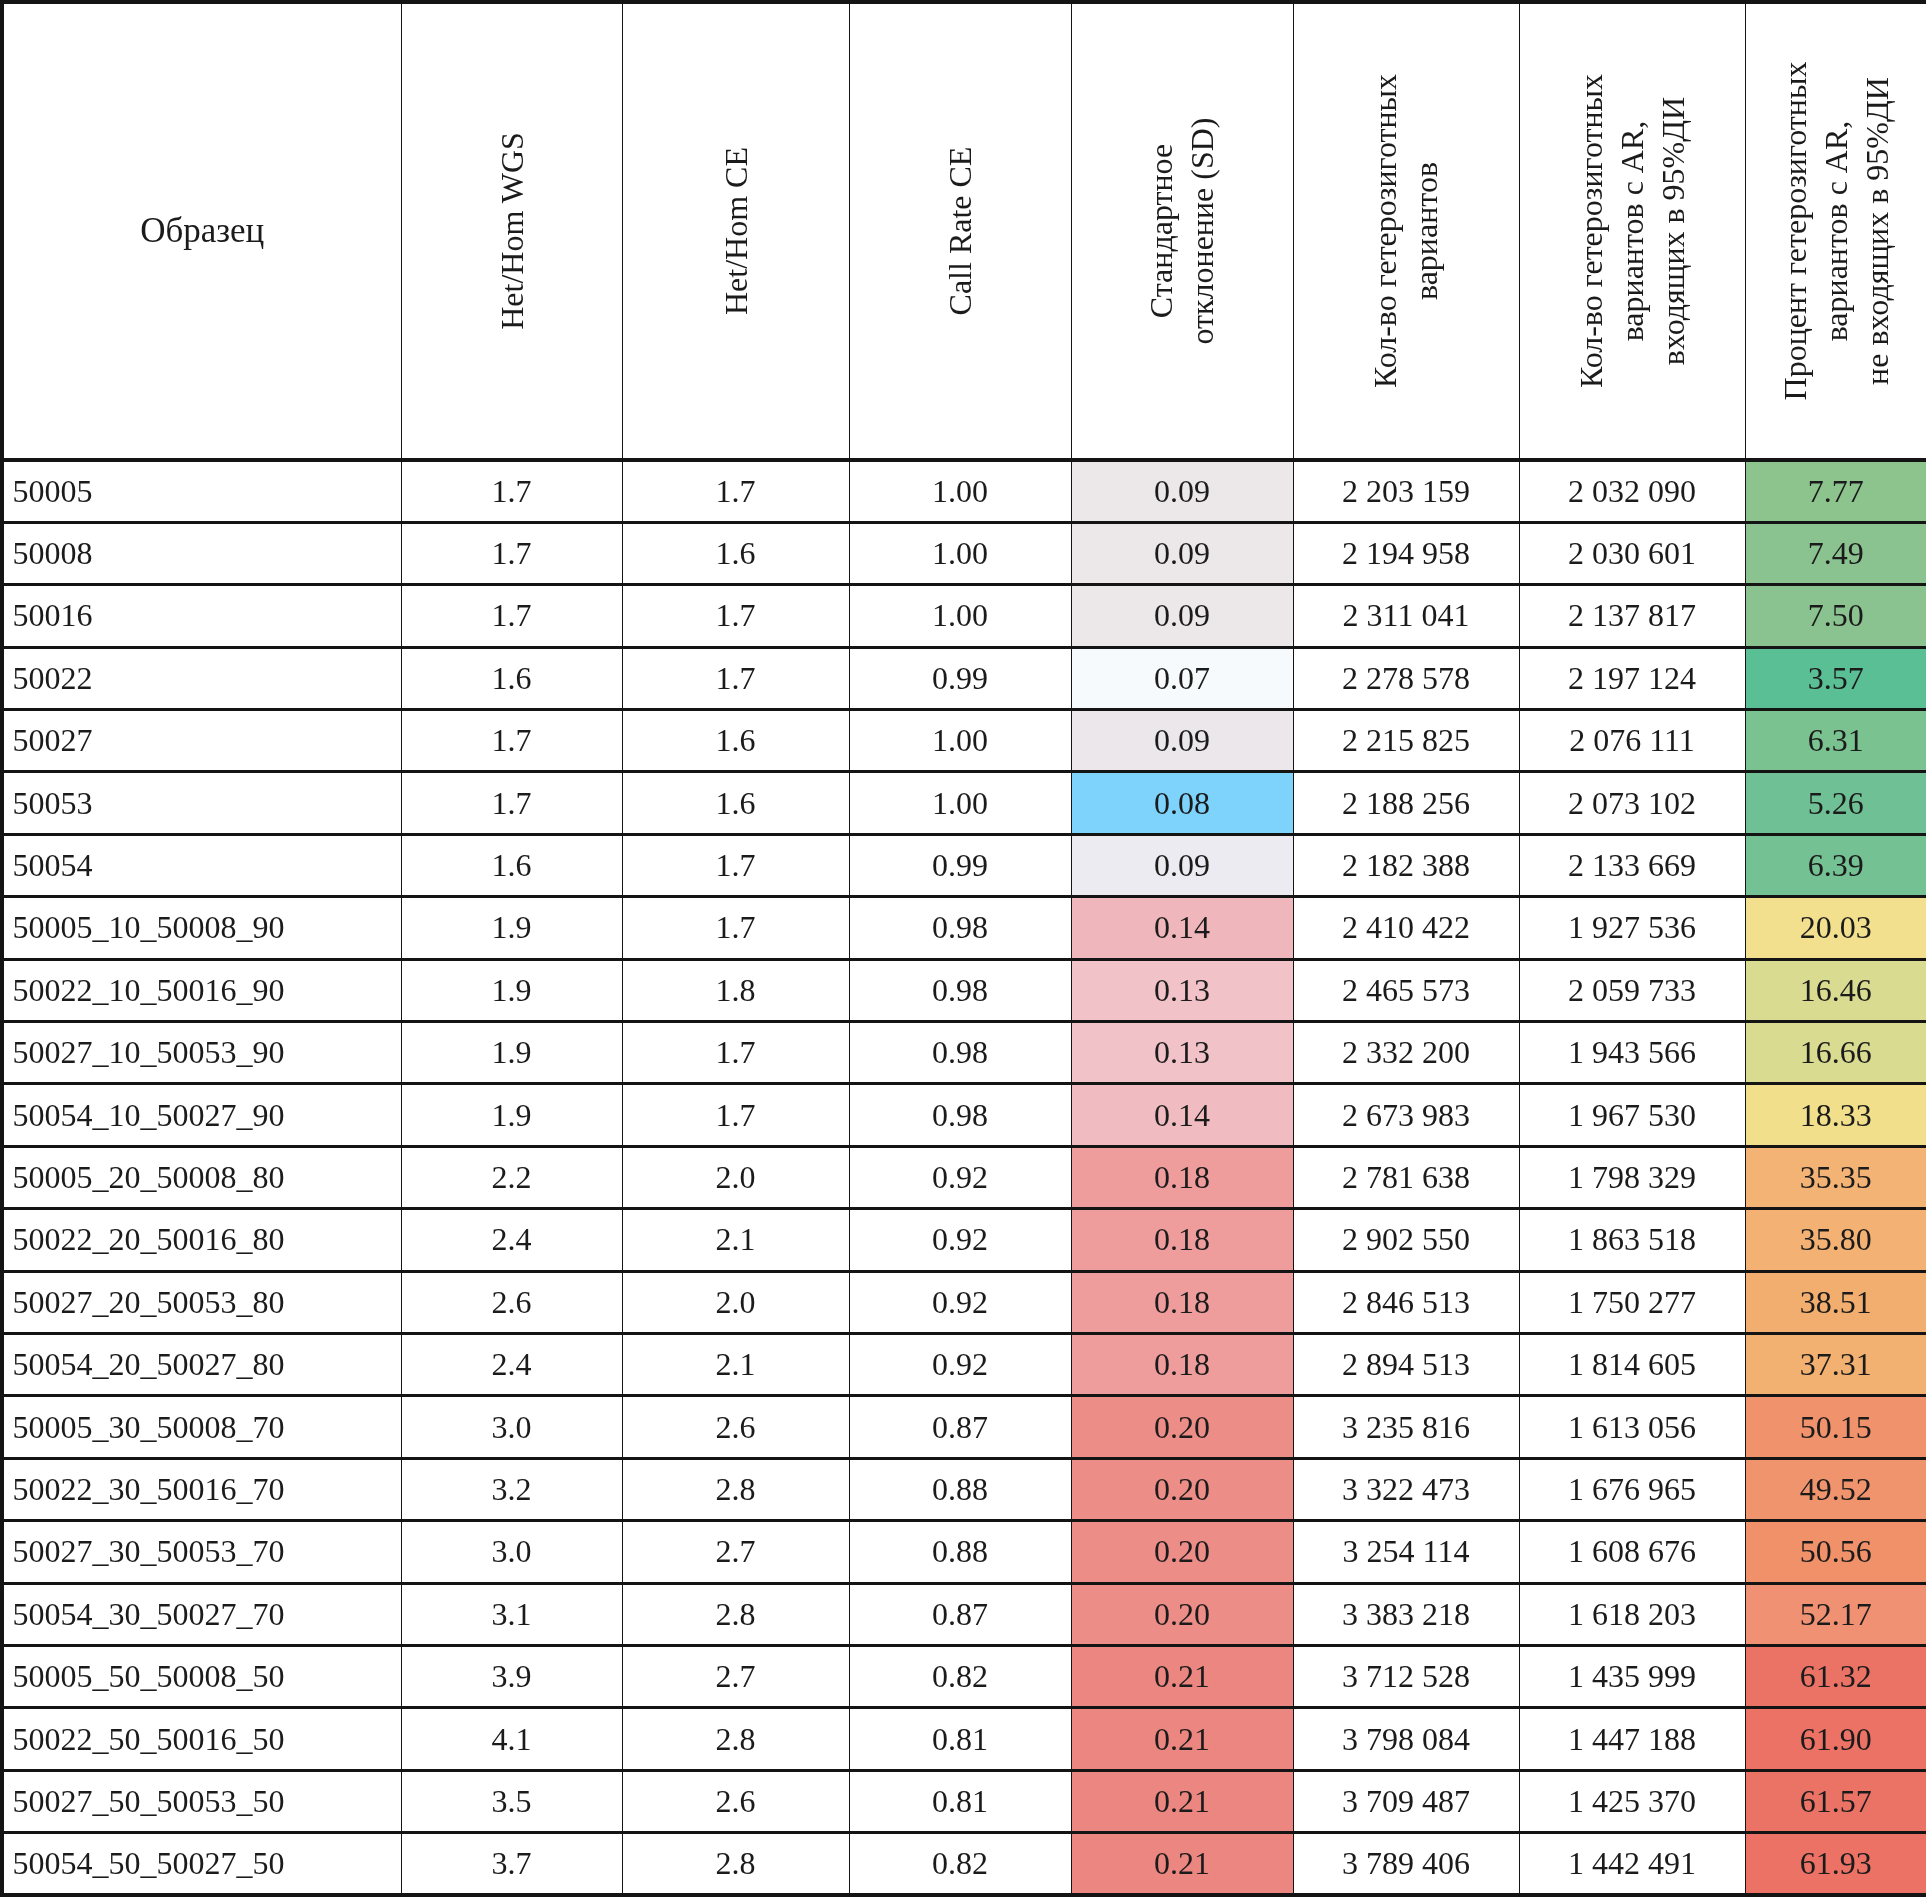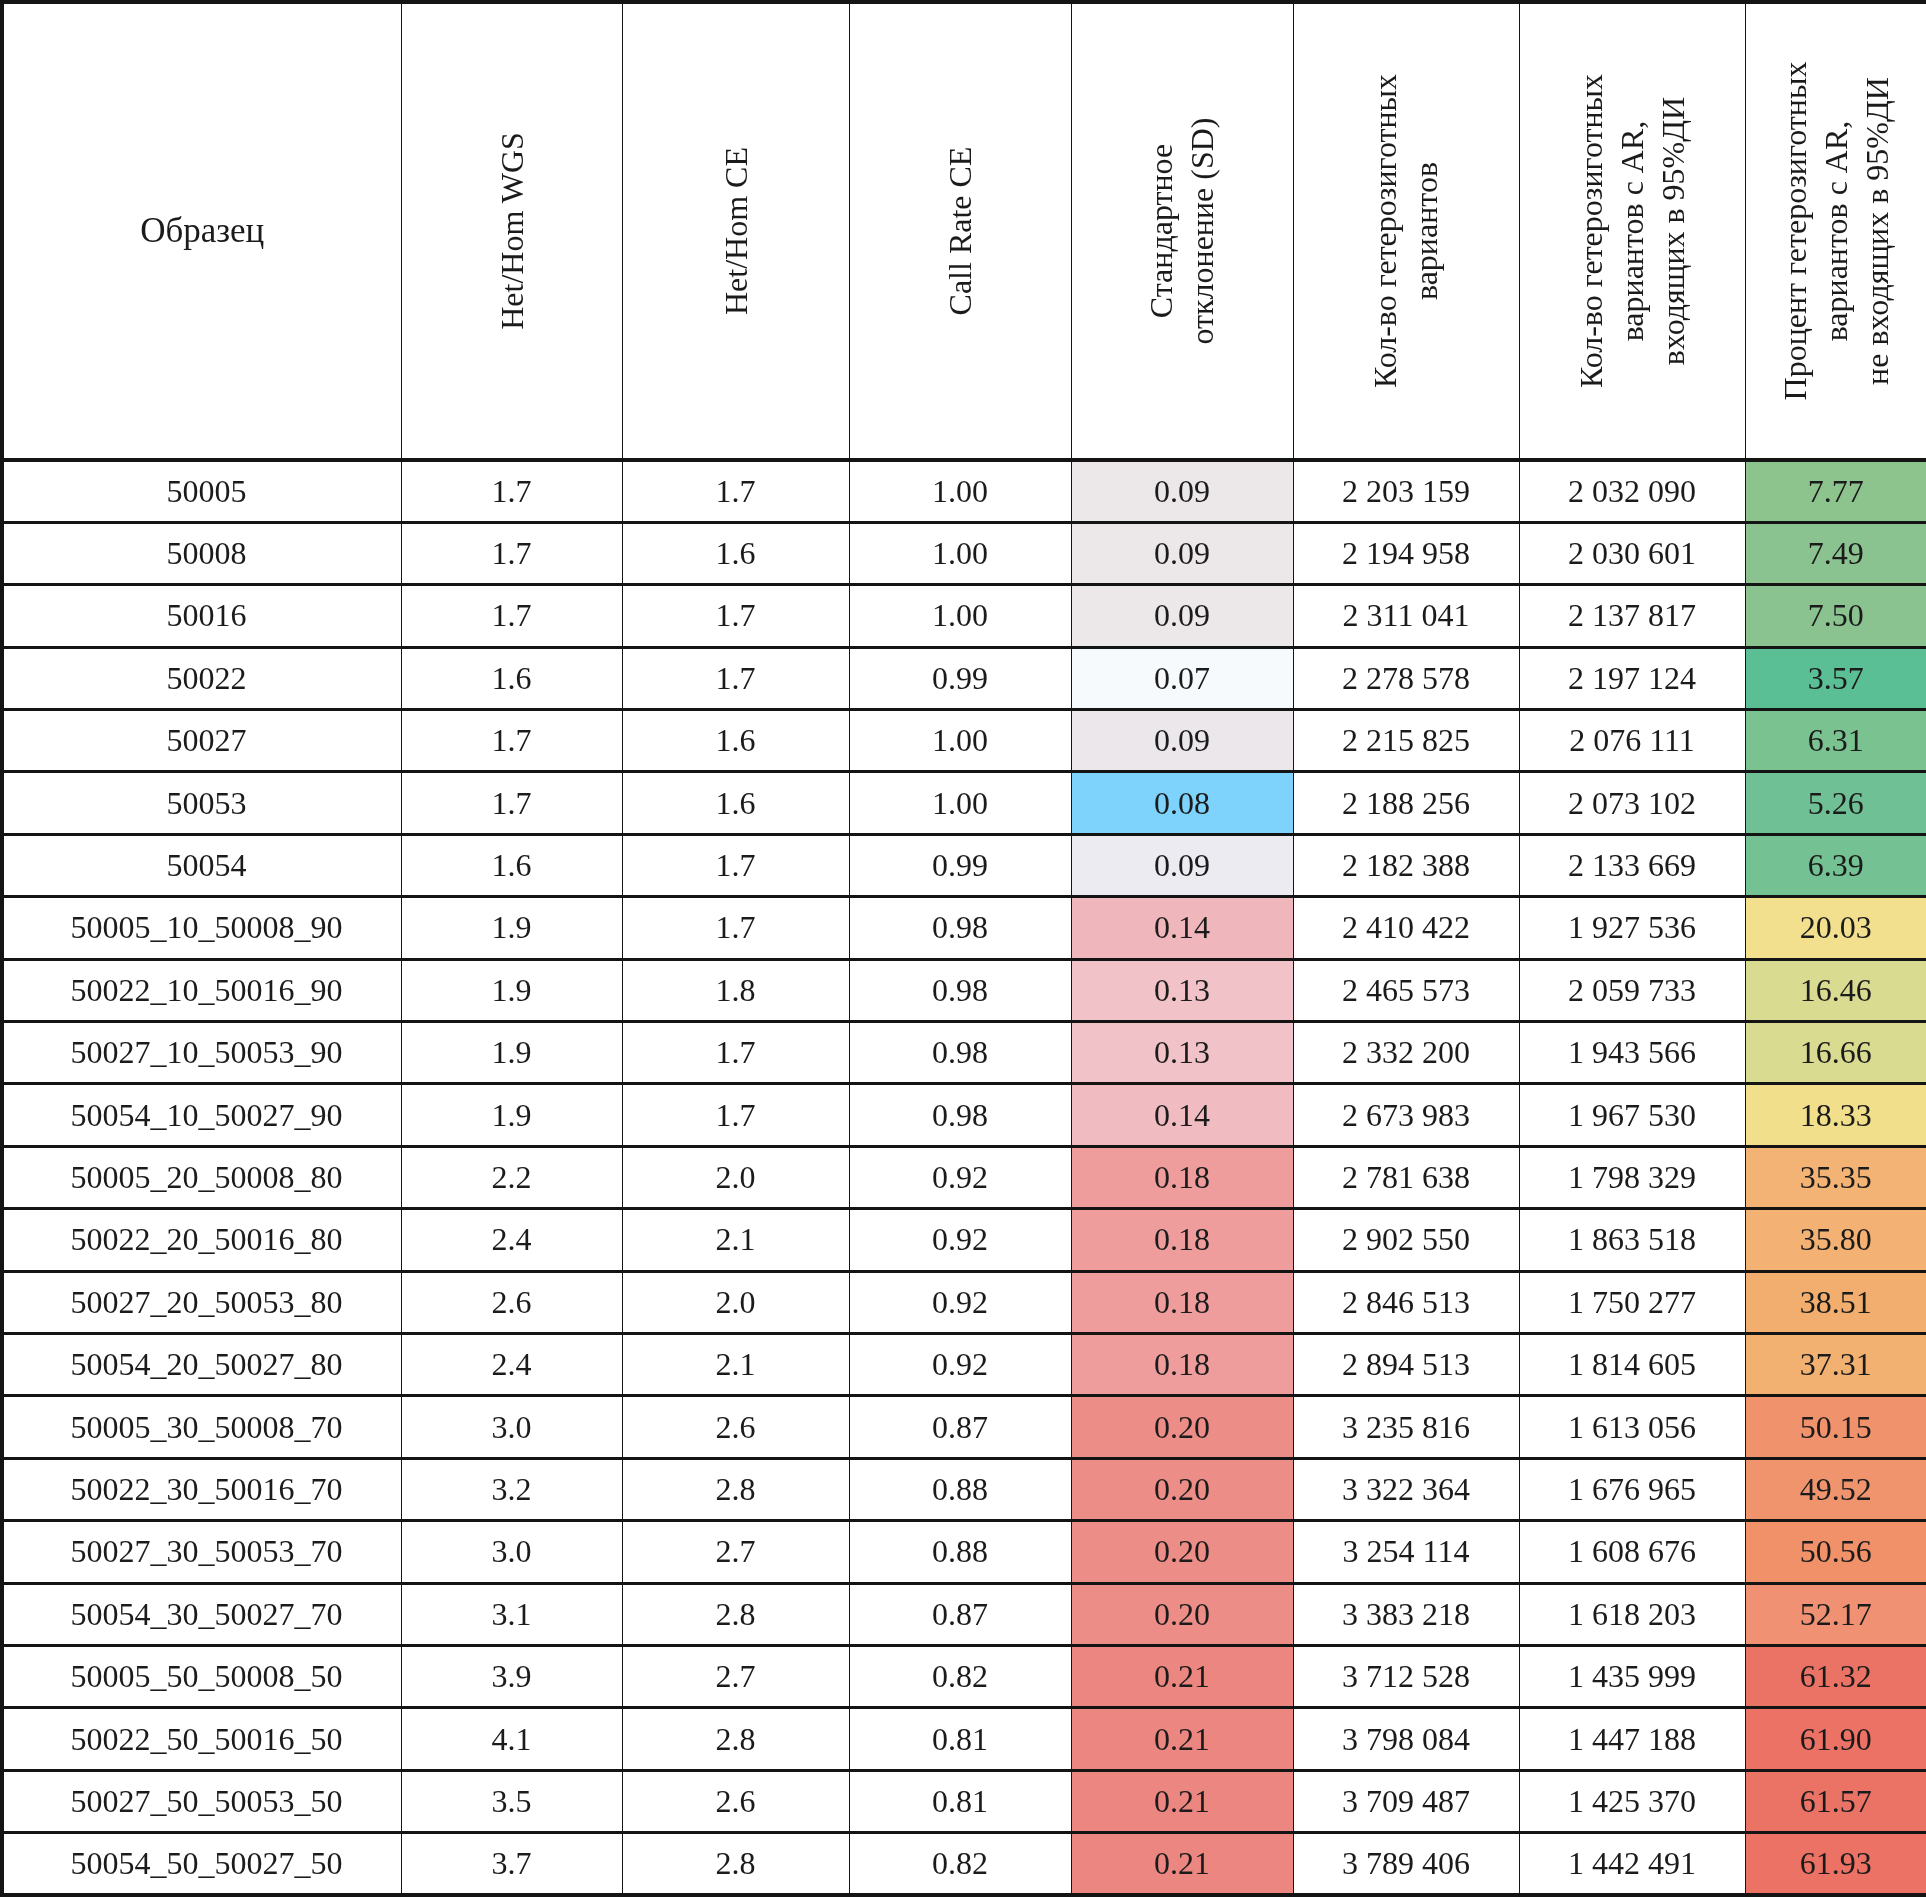--- a/index.html
+++ b/index.html
@@ -59,21 +59,21 @@
     white-space: pre-line;
   }
   tbody tr { height: 62px; }
   tbody td {
     font-size: 32px;
     text-align: center;
     vertical-align: middle;
     background: #ffffff;
   }
   tbody td.sample {
-    text-align: center;
+    text-align: left;
     padding-left: 8.5px;
   }
 </style>
 </head>
 <body>
 
 <div class="page">
   <table class="results">
     <colgroup>
       <col class="c1">
@@ -277,21 +277,21 @@
           <td>3 235 816</td>
           <td>1 613 056</td>
           <td style="background: rgb(240, 146, 107);">50.15</td>
         </tr>
         <tr>
           <td class="sample">50022_30_50016_70</td>
           <td>3.2</td>
           <td>2.8</td>
           <td>0.88</td>
           <td style="background: rgb(237, 141, 136);">0.20</td>
-          <td>3 322 364</td>
+          <td>3 322 473</td>
           <td>1 676 965</td>
           <td style="background: rgb(240, 148, 109);">49.52</td>
         </tr>
         <tr>
           <td class="sample">50027_30_50053_70</td>
           <td>3.0</td>
           <td>2.7</td>
           <td>0.88</td>
           <td style="background: rgb(237, 141, 136);">0.20</td>
           <td>3 254 114</td>

